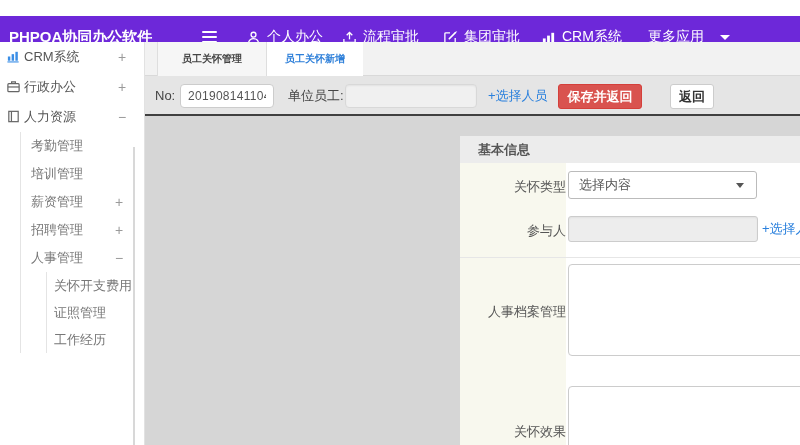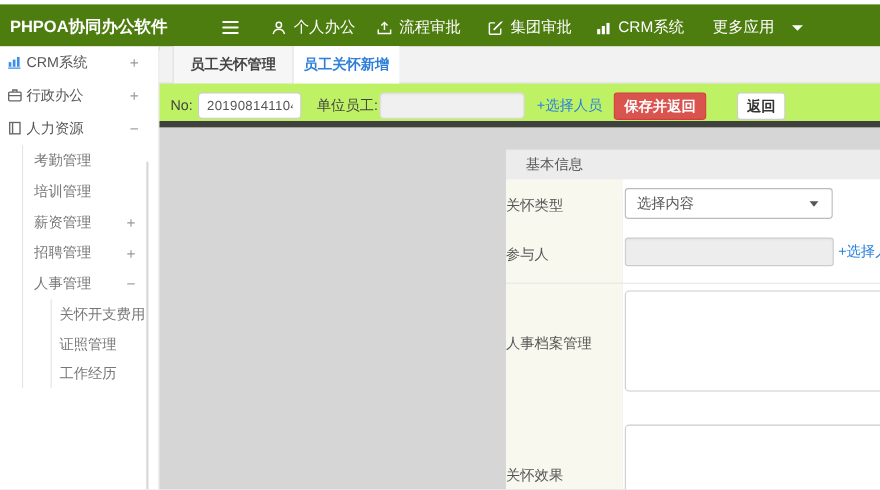--- a/index.html
+++ b/index.html
@@ -1,21 +1,21 @@
 <!DOCTYPE html>
 <html><head>
 <meta charset="utf-8">
 <style>
   * { box-sizing: border-box; margin: 0; padding: 0; }
   html,body { width: 800px; height: 445px; }
   body { position: relative; overflow: hidden; background: #fff;
          font-family: "Liberation Sans", "DejaVu Sans", sans-serif; }
 
   
-  .navbar { position: absolute; left:0; top:4px; width:800px; height:42px; background:#4d7c0f; }
+  .navbar { position: absolute; left:0; top:16px; width:800px; height:42px; background:#6d28d9; }
   .logo { position:absolute; left:9px; top:0; line-height:42px; font-size:15px; font-weight:bold; color:#fff; }
   .hamburger { position:absolute; left:202px; top:15px; width:15px; height:12px; cursor:pointer; }
   .hamburger i { display:block; height:2px; background:#fff; margin-bottom:3px; border-radius:1px; }
   .nav-item { position:absolute; top:0; height:42px; display:flex; align-items:center; gap:6px;
               color:#fff; font-size:14px; cursor:pointer; white-space:nowrap; }
   .caret-down { width:0; height:0; border-left:5px solid transparent; border-right:5px solid transparent;
                 border-top:5px solid #fff; margin-left:4px; }
 
   
   .sidebar { position:absolute; left:0; top:42px; width:145px; height:403px; background:#fff;
@@ -31,45 +31,45 @@
   .s1 .expander { left:90px; }
   .l2 { margin-left:25px; border-left:1px solid #e4e4e4; }
   .s2 { height:27px; line-height:27px; font-size:13px; color:#777; padding-left:7px; cursor:pointer; }
   .sscroll { position:absolute; left:133px; top:105px; width:2px; height:298px; background:#d8d8d8; }
 
   
   .main { position:absolute; left:145px; top:42px; width:655px; height:403px; }
   .tabbar { position:absolute; left:0; top:0; width:655px; height:34px; background:#f2f2f2;
             border-bottom:1px solid #d9d9d9; }
   .tab { position:absolute; top:0; height:34px; line-height:34px; text-align:center;
-         font-size:13px; font-weight:bold; cursor:pointer; }
+         font-size:10px; font-weight:bold; cursor:pointer; }
   .tab-inactive { left:12px; width:110px; color:#444; background:#f6f6f6;
                   border-left:1px solid #dedede; border-right:1px solid #dedede; }
   .tab-active { left:122px; width:96px; height:35px; background:#fff; color:#2d7fd9; }
 
-  .toolbar { position:absolute; left:0; top:34px; width:655px; height:40px; background:#bef264;
-             border-bottom:6px solid #404040; }
+  .toolbar { position:absolute; left:0; top:34px; width:655px; height:40px; background:#e5e5e5;
+             border-bottom:2px solid #404040; }
   .tb-label { position:absolute; top:0; line-height:40px; font-size:13px; color:#444; }
   .tb-input { position:absolute; top:8px; height:24px; border:1px solid #ccc; border-radius:4px;
               font-size:12px; color:#555; padding:0 7px; background:#fff; outline:none; }
   .tb-input.readonly { background:#f0f0f0; border-color:#d8d8d8; box-shadow: inset 0 1px 2px rgba(0,0,0,.06); }
   .link { color:#2a80dd; font-size:13px; cursor:pointer; text-decoration:none; }
   .tb-link { position:absolute; left:343px; top:0; line-height:40px; }
   .btn { position:absolute; top:8px; height:25px; border-radius:3px; font-size:13px; font-weight:bold;
          cursor:pointer; font-family:inherit; }
   .btn-save { left:413px; width:84px; background:#d9534f; border:1px solid #d43f3a; color:#fff; }
   .btn-back { left:525px; width:44px; background:#fff; border:1px solid #ccc; color:#333; }
 
   .content { position:absolute; left:0; top:74px; width:655px; height:329px; background:#d6d6d6; overflow:hidden; }
   .panel-header { position:absolute; left:315px; top:20px; width:340px; height:41px; background:#ececec;
                   border-bottom:1px solid #dcdcdc; line-height:27px; padding-left:18px;
-                  font-size:13px; font-weight:normal; color:#555; }
+                  font-size:13px; font-weight:bold; color:#555; }
   .label-col { position:absolute; left:315px; top:47px; width:106px; height:282px; background:#f8f8ee; }
   .field-area { position:absolute; left:421px; top:47px; width:234px; height:282px; background:#fff; }
-  .form-label { position:absolute; left:315px; width:106px; text-align:left; font-size:13px; color:#555; }
+  .form-label { position:absolute; left:315px; width:106px; text-align:right; font-size:13px; color:#555; }
   .sep { position:absolute; left:315px; top:141px; width:340px; height:1px; background:#e6e6e6; }
 
   .select-box { position:absolute; left:423px; top:55px; width:189px; height:28px; background:#fff;
                 border:1px solid #bbb; border-radius:3px; line-height:26px; padding-left:10px;
                 font-size:13px; color:#555; cursor:pointer; }
   .select-caret { position:absolute; right:12px; top:11px; width:0; height:0;
                   border-left:4px solid transparent; border-right:4px solid transparent;
                   border-top:5px solid #555; }
   .inp-participants { position:absolute; left:423px; top:100px; width:190px; height:26px;
                       background:#ededed; border:1px solid #ccc; border-radius:3px;

